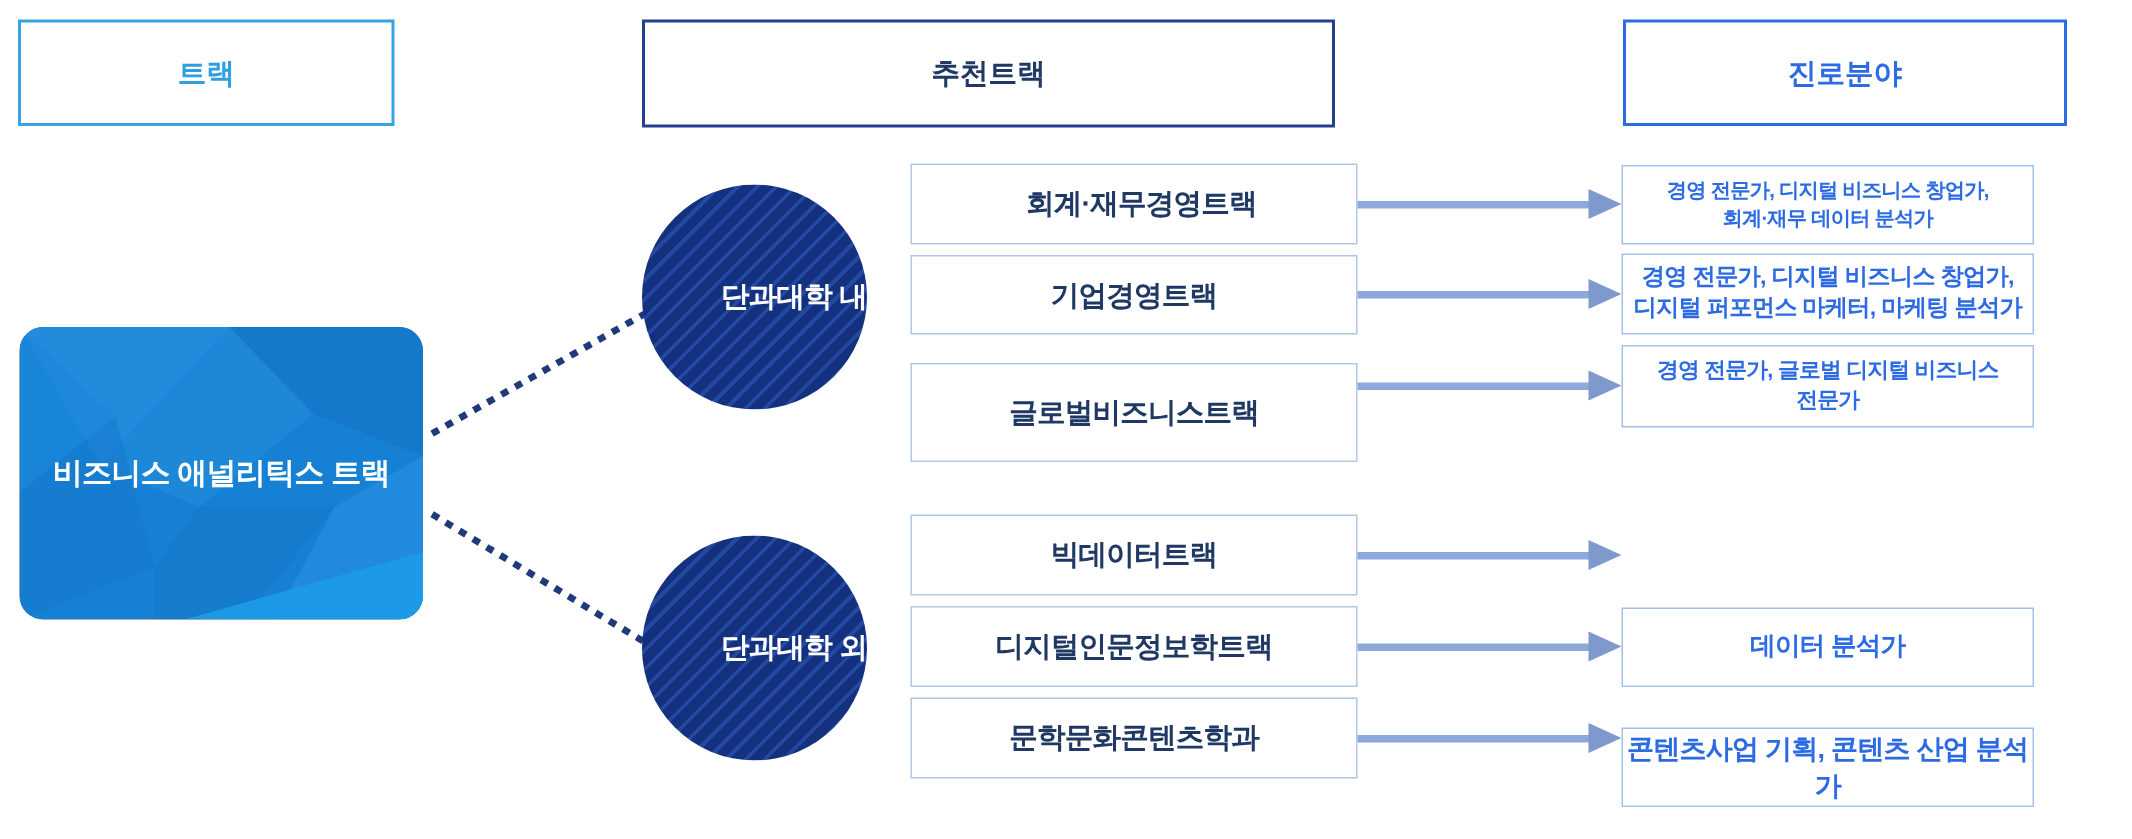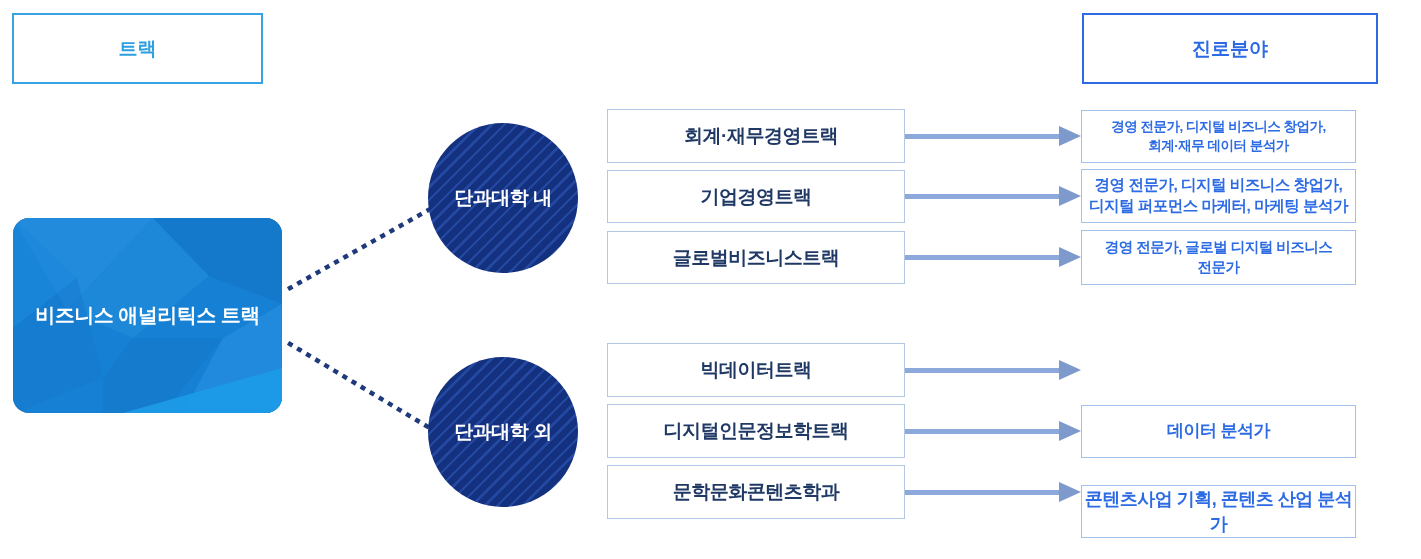--- a/index.html
+++ b/index.html
@@ -17,31 +17,31 @@
   .main-box{position:absolute;left:13px;top:218px;width:269px;height:195px;border-radius:16px;
             overflow:hidden;background:#737373;}
   .main-box svg{position:absolute;inset:0;}
   .main-label{position:absolute;left:0;right:0;top:0;bottom:0;display:flex;align-items:center;
               justify-content:center;color:#ffffff;font-weight:700;font-size:20px;letter-spacing:-0.5px;}
 
   
   .circle{position:absolute;width:150px;height:150px;border-radius:50%;
           background-color:#14317f;
           background-image:repeating-linear-gradient(135deg, rgba(61,110,215,0.38) 0 2.5px, rgba(0,0,0,0) 2.5px 9px);
-          display:flex;align-items:center;justify-content:center;}
+          display:flex;align-items:center;justify-content:flex-end;}
   .circle span{color:#ffffff;font-weight:700;font-size:19px;letter-spacing:-0.5px;}
   .circle-1{left:428px;top:123px;}
   .circle-2{left:428px;top:357px;}
 
   
   .track-box{position:absolute;left:607px;width:298px;background:#ffffff;
              border:1.5px solid #b3c6e4;box-sizing:border-box;
              display:flex;align-items:center;justify-content:center;
              color:#1f3864;font-weight:700;font-size:19px;letter-spacing:-0.5px;}
-  .t1{top:109px;height:54px;padding-left:10px;} .t2{top:170px;height:53px;} .t3{top:231px;height:53px;font-family:Liberation Mono, monospace;}
+  .t1{top:109px;height:54px;padding-left:10px;} .t2{top:170px;height:53px;} .t3{top:242px;height:66px;font-family:Liberation Mono, monospace;}
   .t4{top:343px;height:54px;} .t5{top:404px;height:54px;} .t6{top:465px;height:54px;text-align:center;}
 
   
   .career-box{position:absolute;left:1081px;width:275px;background:#ffffff;
               border:1.5px solid #a3c0ea;box-sizing:border-box;
               display:flex;flex-direction:column;align-items:center;justify-content:center;
               color:#2d6be4;font-weight:700;text-align:center;letter-spacing:-0.5px;line-height:1.35;}
   .career-box span{display:block;}
   .c1{top:110px;height:53px;font-size:13.5px;}
   .c2{top:169px;height:54px;font-size:15.5px;}
@@ -59,20 +59,21 @@
 
   
   .overlay{position:absolute;left:0;top:0;width:1421px;height:559px;pointer-events:none;}
 </style>
 </head>
 <body>
 
 <div class="canvas">
 
   <div class="hdr hdr-track">트랙</div>
+  <div class="hdr hdr-reco">추천트랙</div>
   <div class="hdr hdr-career">진로분야</div>
 
   <svg class="overlay" width="1421" height="559" viewBox="0 0 1421 559">
     <line x1="290" y1="288" x2="432" y2="208" stroke="#1e3a7a" stroke-width="4.5" stroke-dasharray="0.6 10" stroke-linecap="square"></line>
     <line x1="290" y1="344" x2="428" y2="427" stroke="#1e3a7a" stroke-width="4.5" stroke-dasharray="0.6 10" stroke-linecap="square"></line>
   </svg>
 
   <div class="main-box">
     <svg width="269" height="195" viewBox="0 0 269 195" preserveAspectRatio="none">
       <rect x="0" y="0" width="269" height="195" fill="#1680d4"></rect>

